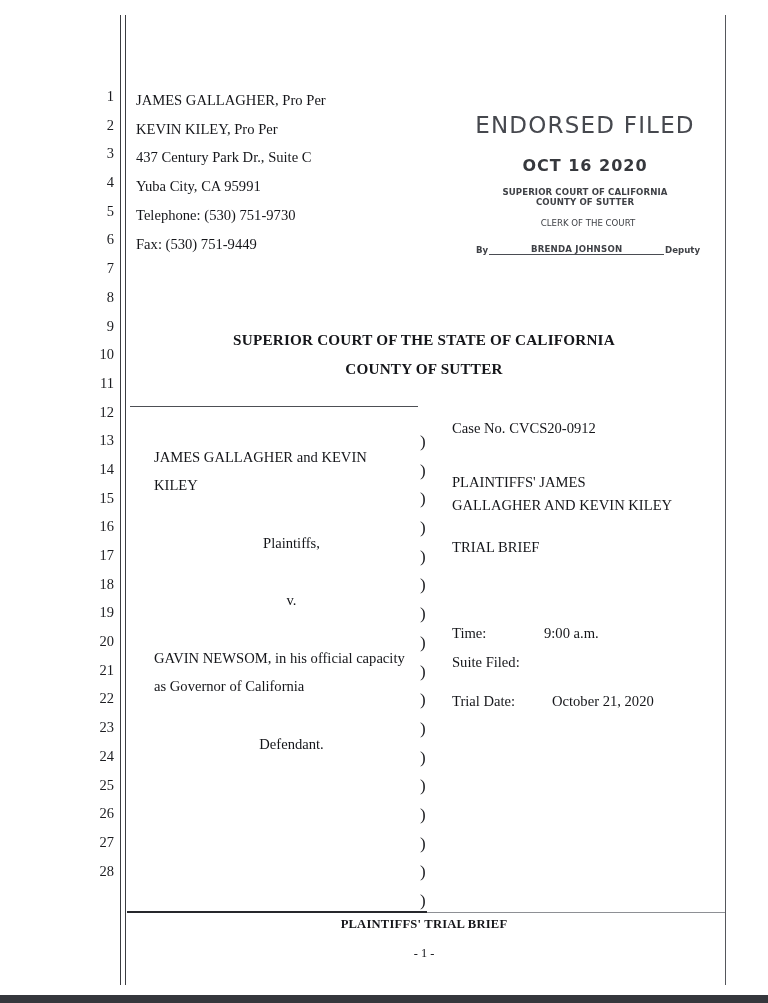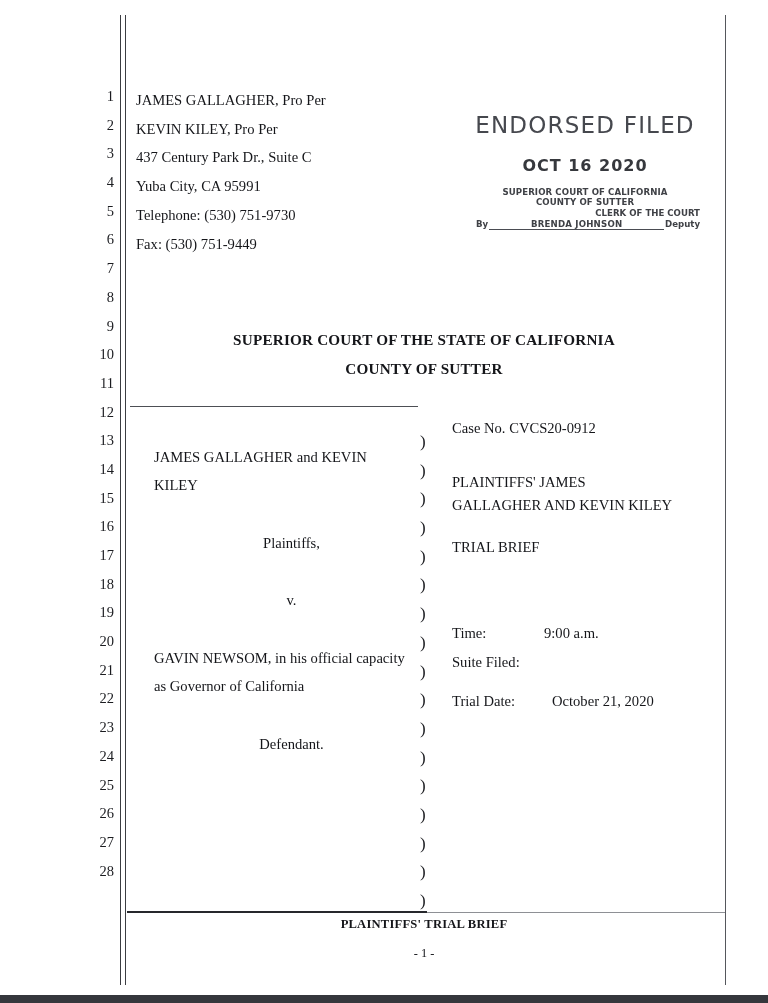--- a/index.html
+++ b/index.html
@@ -99,35 +99,35 @@
   }
   .stamp-court {
     margin-top: 13px;
     font-size: 8.6px;
     font-weight: 700;
     line-height: 9.6px;
     letter-spacing: 0.1px;
     color: #3f4146;
   }
   .stamp-clerk-row {
-    margin-top: 1px;
+    margin-top: 11px;
     font-size: 8.6px;
-    font-weight: 700;
-    text-align: right;
+    font-weight: 400;
+    text-align: center;
     color: #3f4146;
     padding-left: 6px;
   }
   .stamp-by-row {
     display: flex;
-    align-items: flex-start;
+    align-items: center;
     font-size: 8.6px;
     font-weight: 700;
     color: #3f4146;
     padding-left: 6px;
-    margin-top: 1px;
+    margin-top: 16px;
   }
   .stamp-by-row .by-label { }
   .stamp-by-row .sig {
     flex: 1;
     text-align: center;
     border-bottom: 1px solid #4a4c52;
     margin: 0 1px;
     letter-spacing: 0.2px;
   }
   .stamp-by-row .deputy { }

